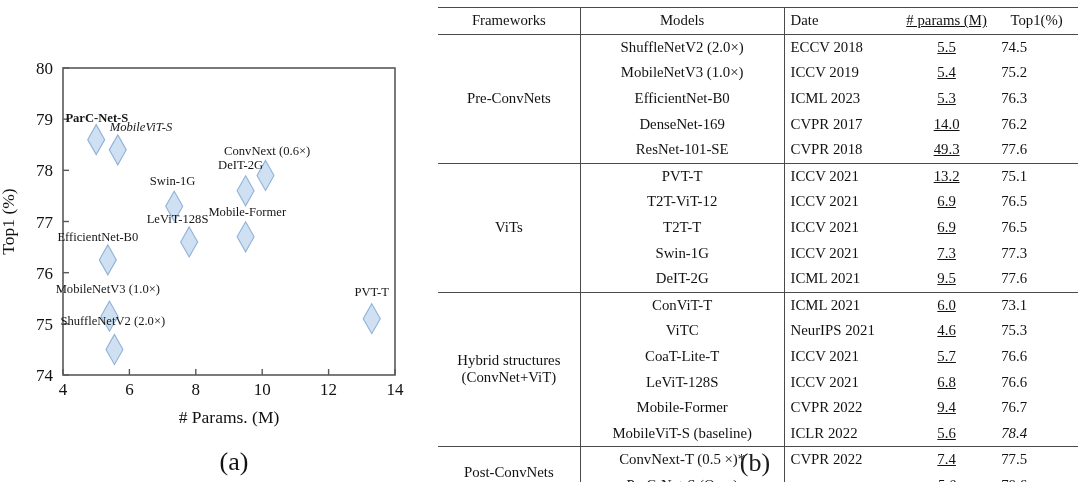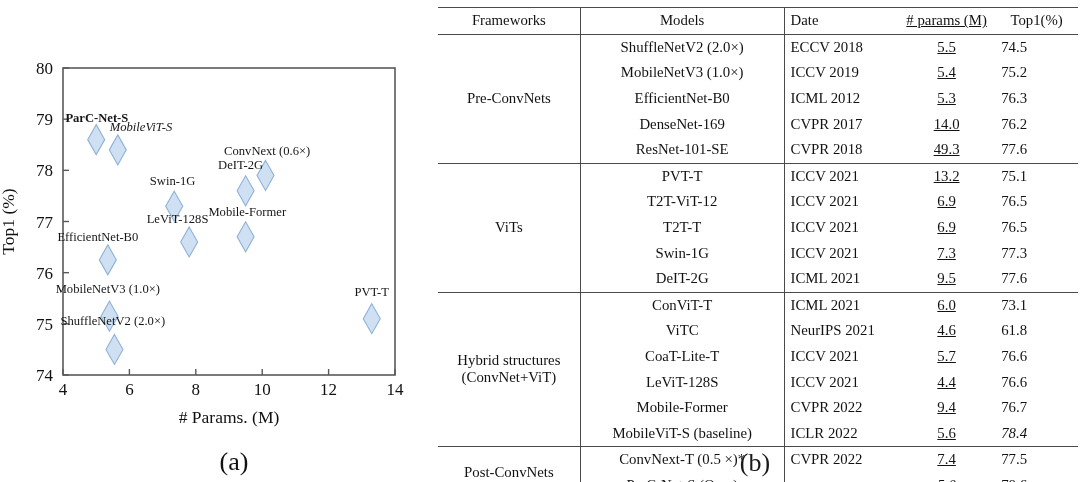--- a/index.html
+++ b/index.html
@@ -186,21 +186,21 @@
           <td class="col-t1">74.5</td>
         </tr>
         <tr>
           <td class="col-md vsep-r">MobileNetV3 (1.0×)</td>
           <td class="col-dt">ICCV 2019</td>
           <td class="col-pm">5.4</td>
           <td class="col-t1">75.2</td>
         </tr>
         <tr>
           <td class="col-md vsep-r">EfficientNet-B0</td>
-          <td class="col-dt">ICML 2012</td>
+          <td class="col-dt">ICML 2023</td>
           <td class="col-pm">5.3</td>
           <td class="col-t1">76.3</td>
         </tr>
         <tr>
           <td class="col-md vsep-r">DenseNet-169</td>
           <td class="col-dt">CVPR 2017</td>
           <td class="col-pm">14.0</td>
           <td class="col-t1">76.2</td>
         </tr>
         <tr>
@@ -247,32 +247,32 @@
           </td>
           <td class="col-md vsep-r">ConViT-T</td>
           <td class="col-dt">ICML 2021</td>
           <td class="col-pm">6.0</td>
           <td class="col-t1">73.1</td>
         </tr>
         <tr>
           <td class="col-md vsep-r">ViTC</td>
           <td class="col-dt">NeurIPS 2021</td>
           <td class="col-pm num-bold">4.6</td>
-          <td class="col-t1">61.8</td>
+          <td class="col-t1">75.3</td>
         </tr>
         <tr>
           <td class="col-md vsep-r">CoaT-Lite-T</td>
           <td class="col-dt">ICCV 2021</td>
           <td class="col-pm">5.7</td>
           <td class="col-t1">76.6</td>
         </tr>
         <tr>
           <td class="col-md vsep-r">LeViT-128S</td>
           <td class="col-dt">ICCV 2021</td>
-          <td class="col-pm">4.4</td>
+          <td class="col-pm">6.8</td>
           <td class="col-t1">76.6</td>
         </tr>
         <tr>
           <td class="col-md vsep-r">Mobile-Former</td>
           <td class="col-dt">CVPR 2022</td>
           <td class="col-pm">9.4</td>
           <td class="col-t1">76.7</td>
         </tr>
         <tr>
           <td class="col-md vsep-r">MobileViT-S (baseline)</td>

